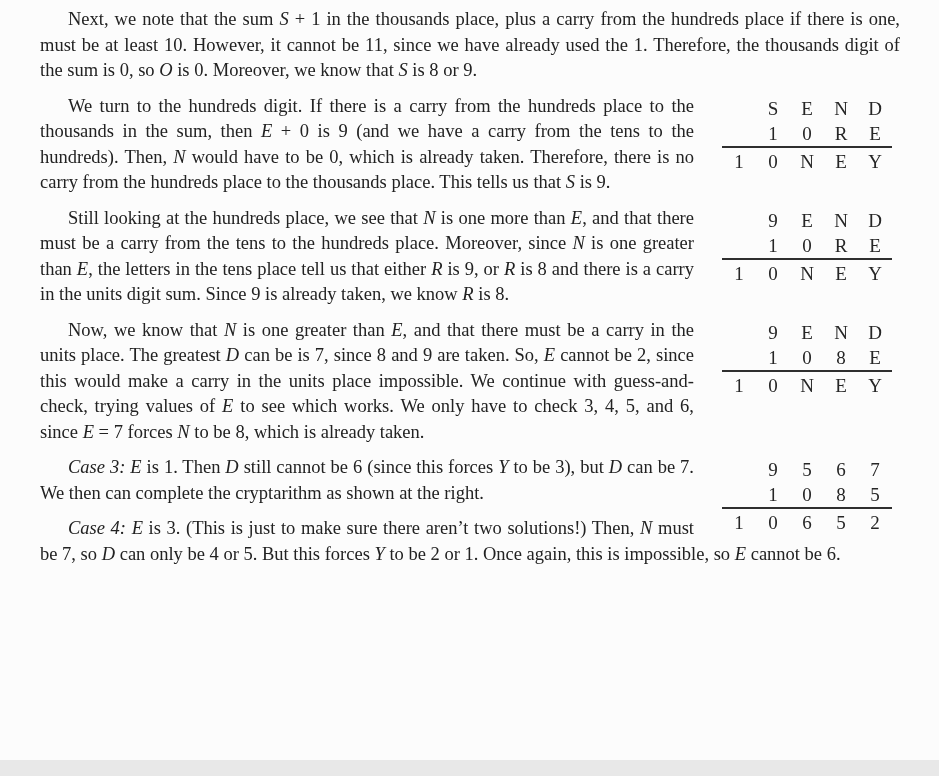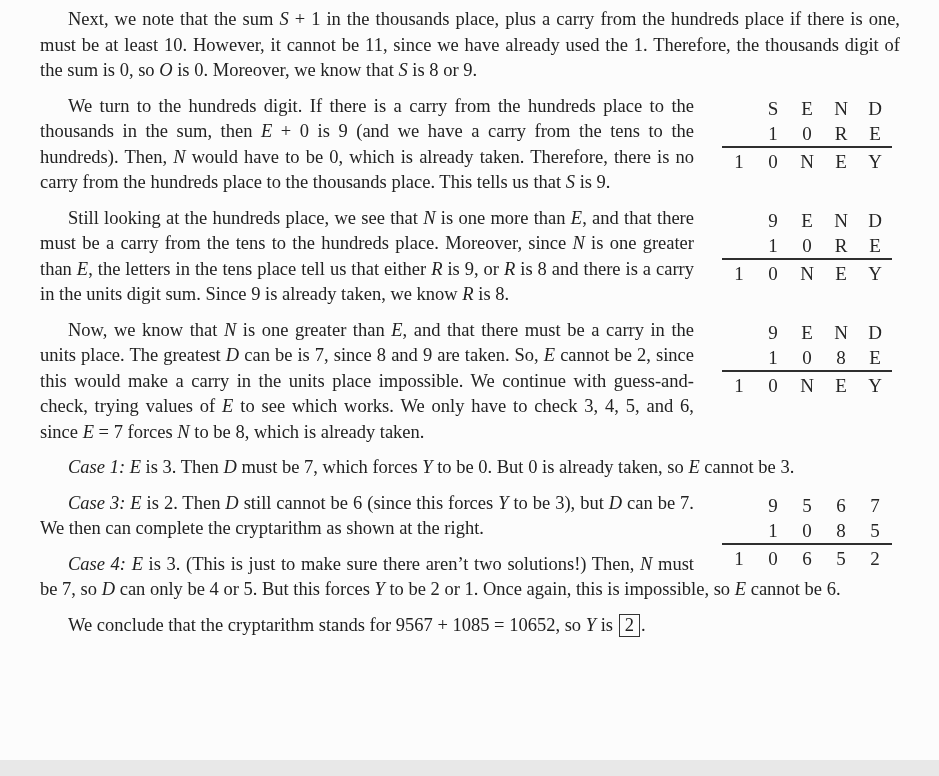--- a/index.html
+++ b/index.html
@@ -127,21 +127,20 @@
           <span class="ccell">1</span>
           <span class="ccell">0</span>
           <span class="ccell">N</span>
           <span class="ccell">E</span>
           <span class="ccell">Y</span>
         </div>
       </div>
     <span><span>Now, we know that </span><em>N</em><span> is one greater than </span><em>E</em><span>, and that there must be a carry in the units place. The greatest </span><em>D</em><span> can be is 7, since 8 and 9 are taken. So, </span><em>E</em><span> cannot be 2, since this would make a carry in the units place impossible. We continue with guess-and-check, trying values of </span><em>E</em><span> to see which works. We only have to check 3, 4, 5, and 6, since </span><em>E</em><span> = 7 forces </span><em>N</em><span> to be 8, which is already taken.</span></span>
   </div>
 
-  <div class="para"><em>Case 1:</em><span> </span><em>E</em><span> is 3. Then </span><em>D</em><span> must be 7, which forces </span><em>Y</em><span> to be 0. But 0 is already taken, so </span><em>E</em><span> cannot be 3.</span></div>
 
 
   <div class="para">
     <div class="crypt tight">
         <div class="crow">
           <span class="ccell"></span>
           <span class="ccell">9</span>
           <span class="ccell">5</span>
           <span class="ccell">6</span>
           <span class="ccell">7</span>
@@ -154,20 +153,19 @@
           <span class="ccell">5</span>
         </div>
         <div class="crow sum">
           <span class="ccell">1</span>
           <span class="ccell">0</span>
           <span class="ccell">6</span>
           <span class="ccell">5</span>
           <span class="ccell">2</span>
         </div>
       </div>
-    <span><em>Case 3:</em><span> </span><em>E</em><span> is 2. Then </span><em>D</em><span> still cannot be 6 (since this forces </span><em>Y</em><span> to be 3), but </span><em>D</em><span> can be 7. We then can complete the cryptarithm as shown at the right.</span></span>
+    <span><em>Case 3:</em><span> </span><em>E</em><span> is 1. Then </span><em>D</em><span> still cannot be 6 (since this forces </span><em>Y</em><span> to be 3), but </span><em>D</em><span> can be 7. We then can complete the cryptarithm as shown at the right.</span></span>
   </div>
 
   <div class="para"><em>Case 4:</em><span> </span><em>E</em><span> is 3. (This is just to make sure there aren’t two solutions!) Then, </span><em>N</em><span> must be 7, so </span><em>D</em><span> can only be 4 or 5. But this forces </span><em>Y</em><span> to be 2 or 1. Once again, this is impossible, so </span><em>E</em><span> cannot be 6.</span></div>
 
-  <div class="para"><span>We conclude that the cryptarithm stands for 9567 + 1085 = 10652, so </span><em>Y</em><span> is </span><span class="answer-box">2</span><span>.</span></div>
 
 </div>
 
 </body></html>

